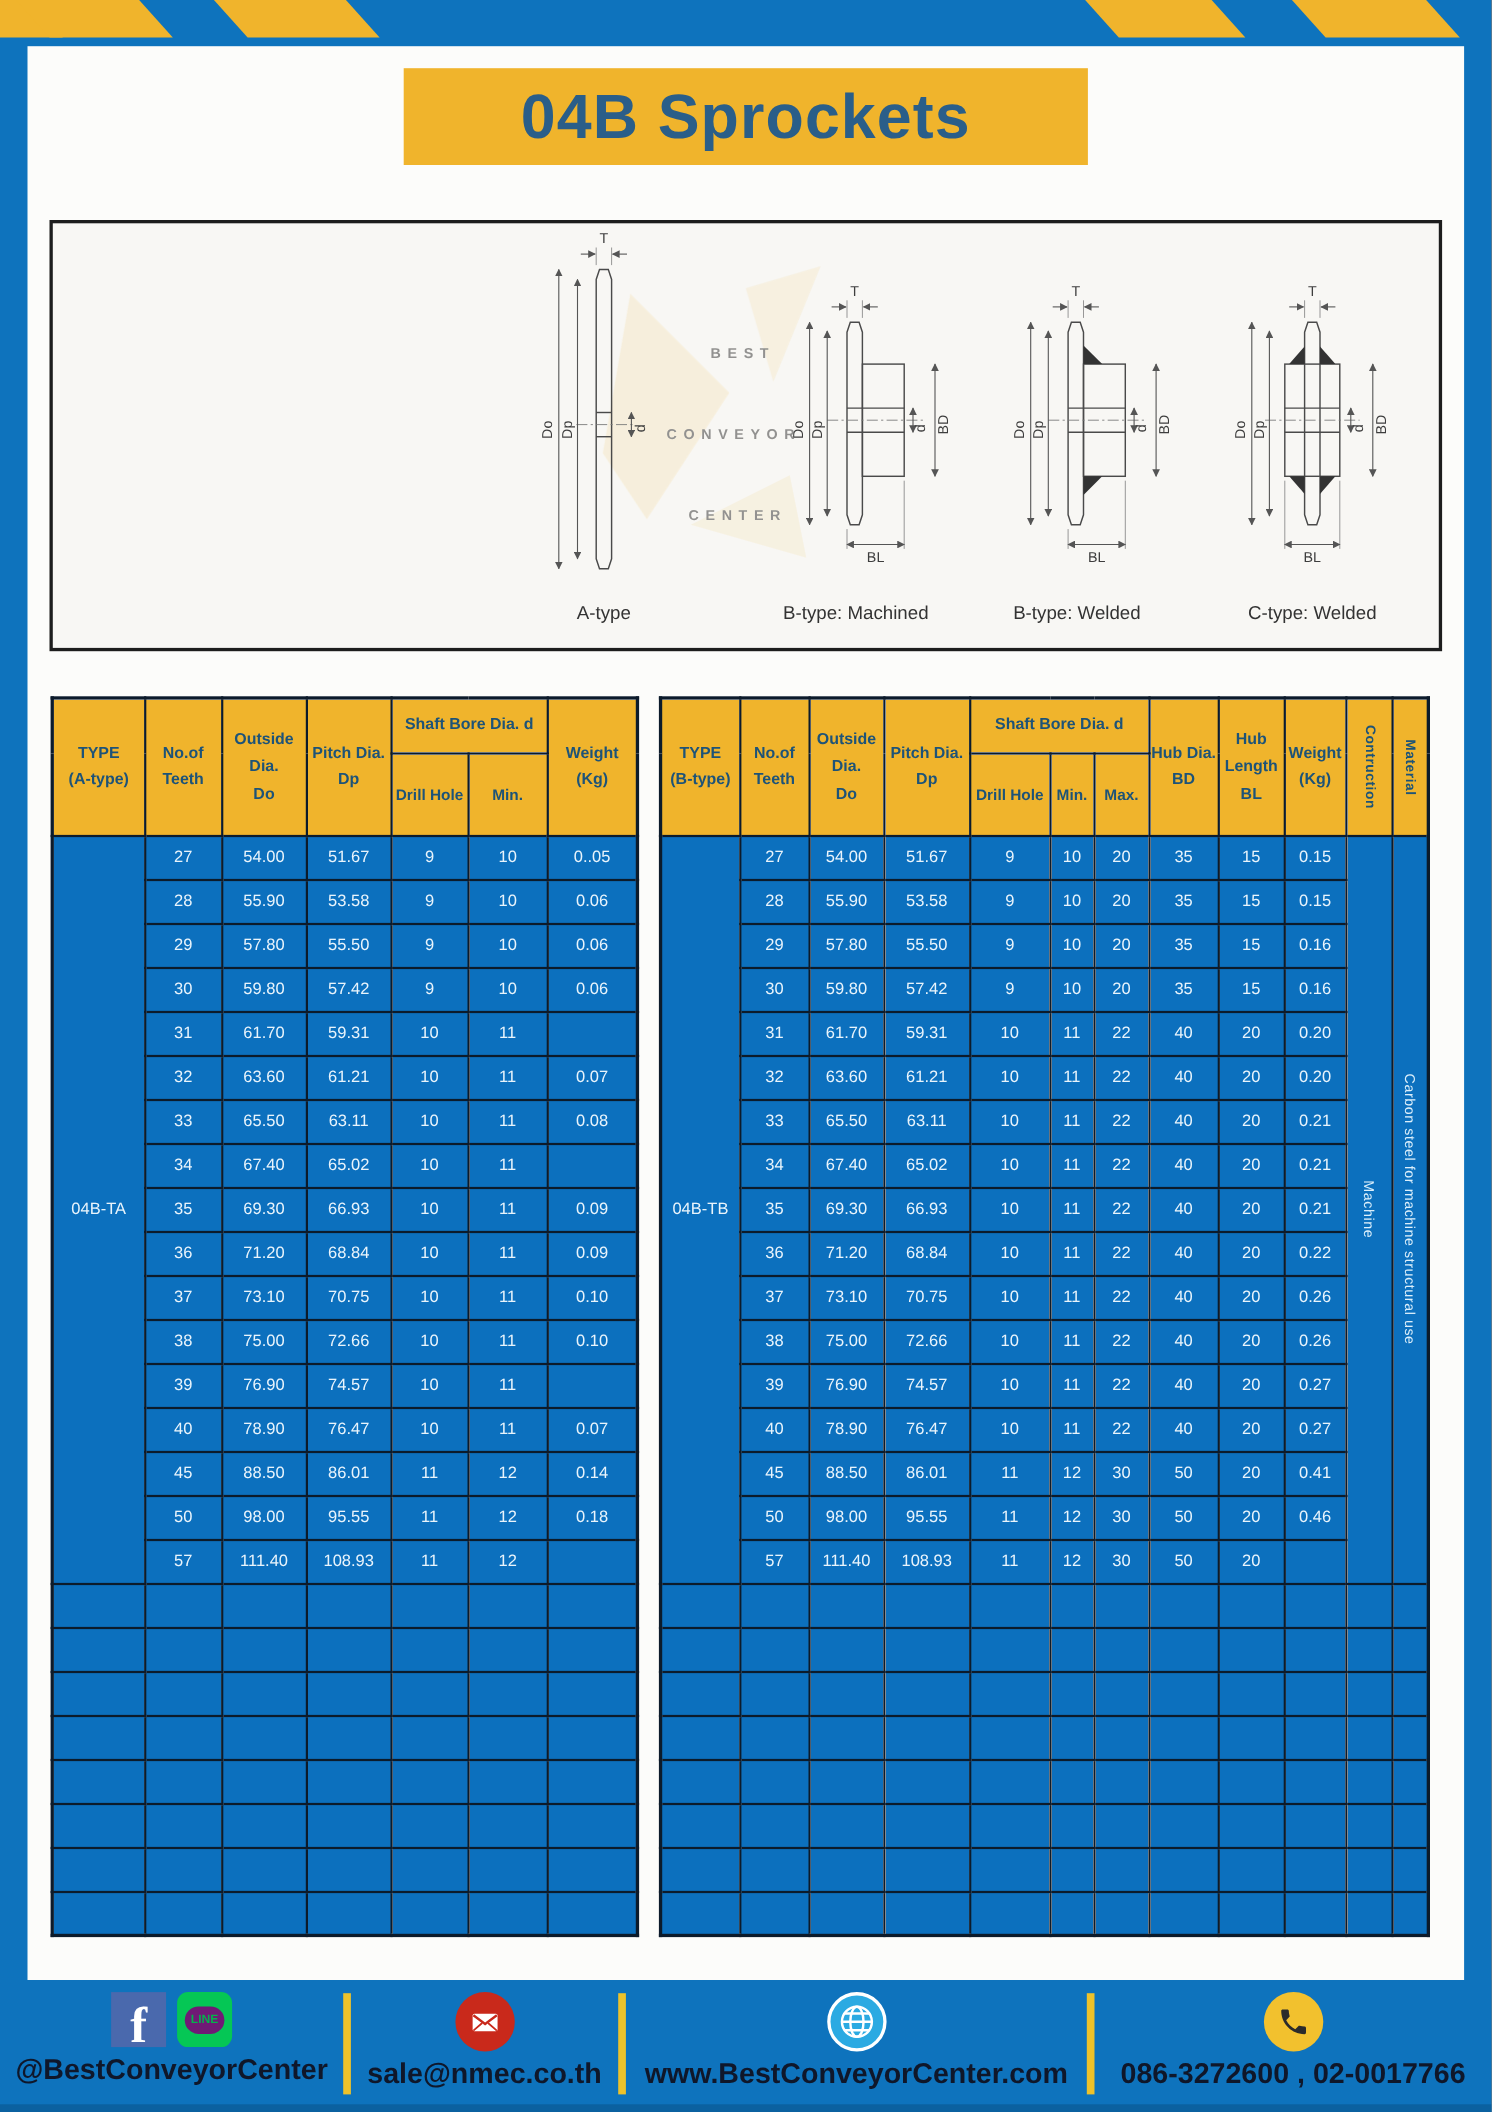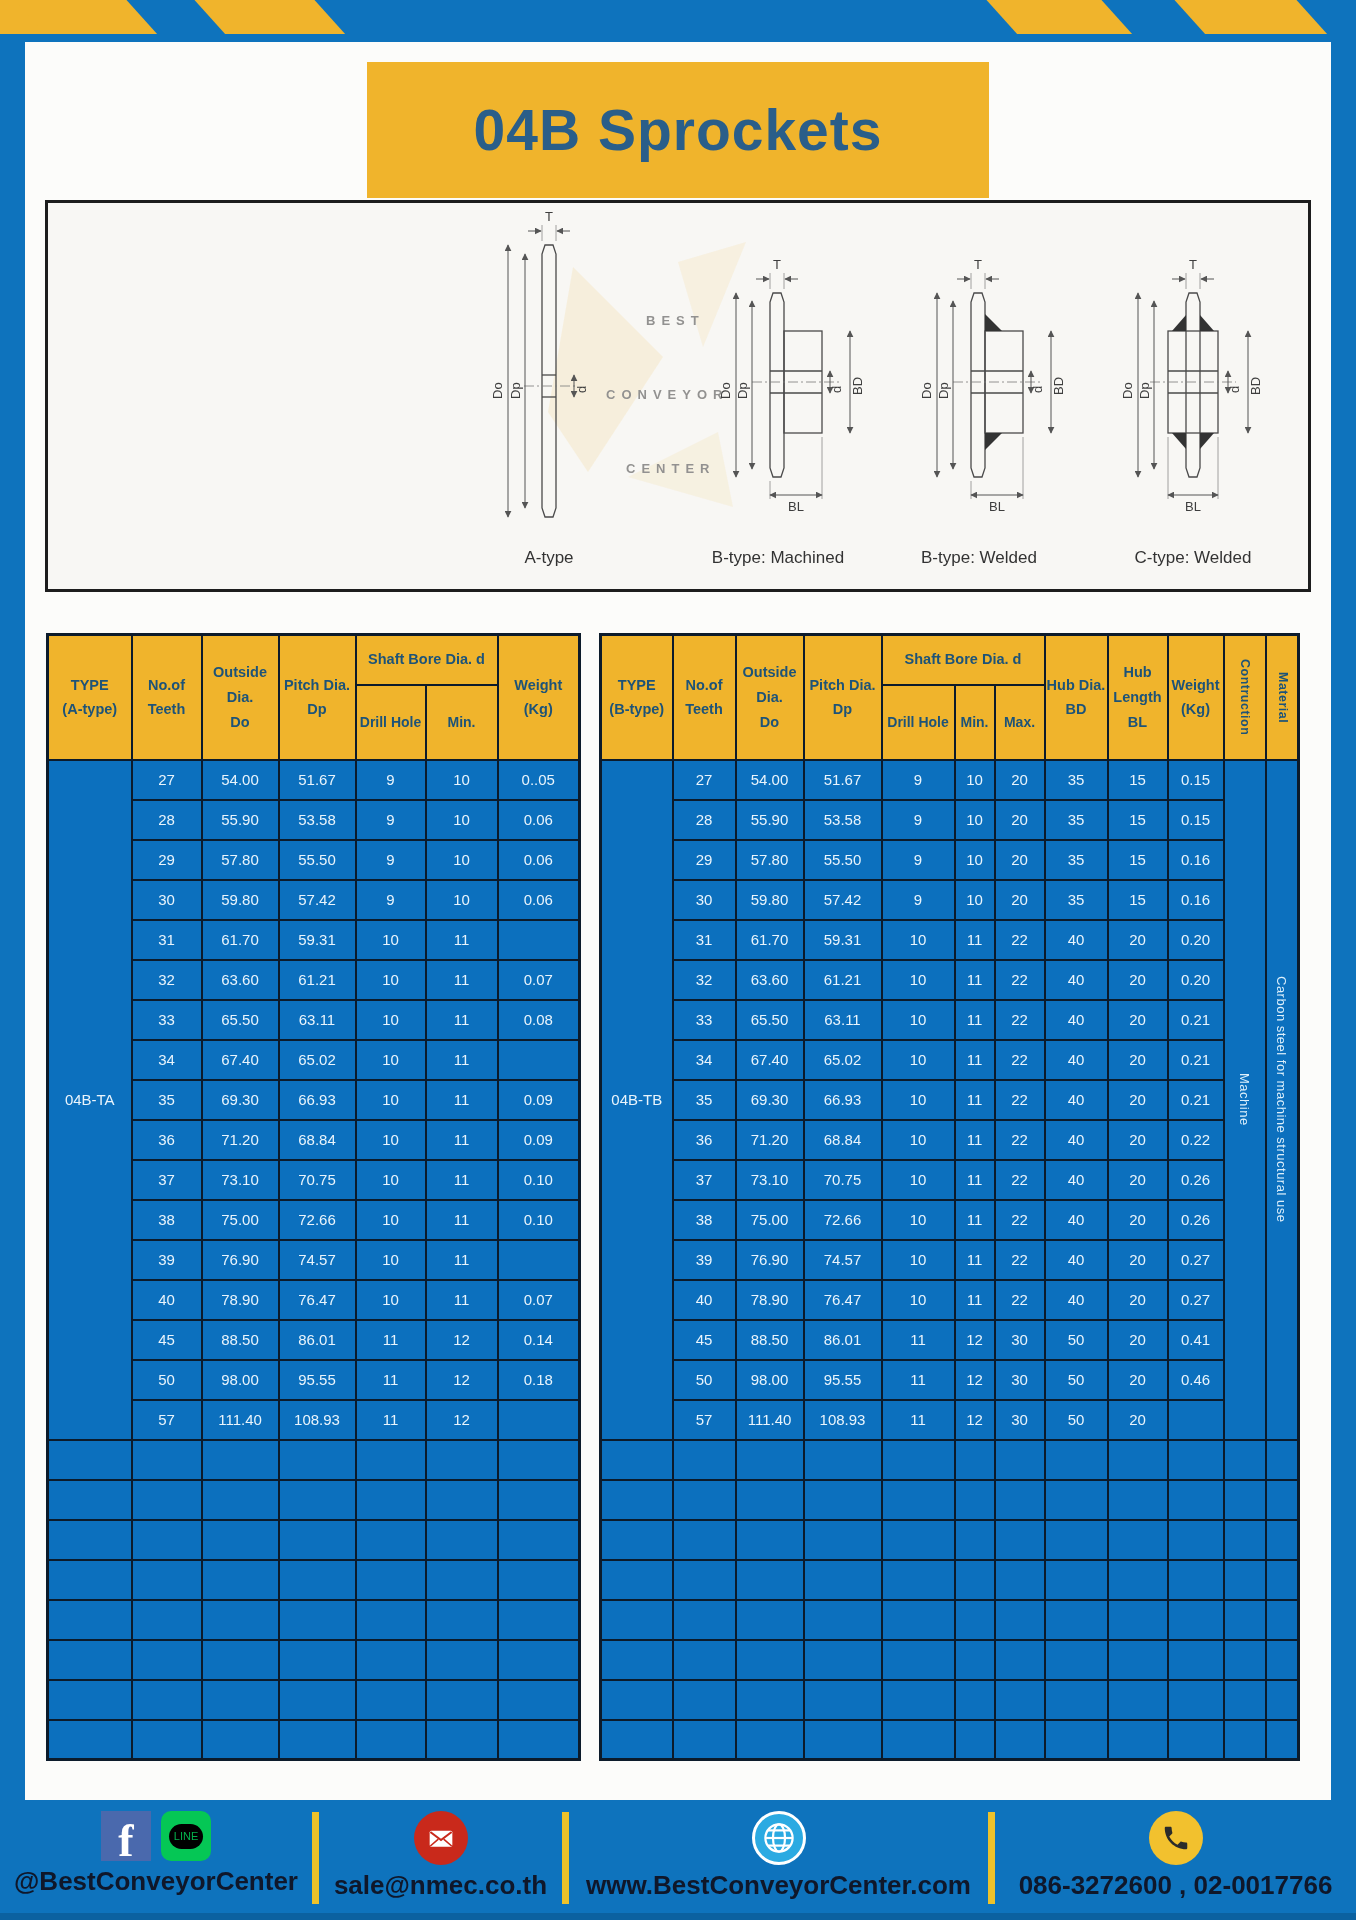--- a/index.html
+++ b/index.html
@@ -7,21 +7,21 @@
   body{font-family:"Liberation Sans",sans-serif}
   .page{position:relative;width:1356px;height:1920px;background:#0E73BD;overflow:hidden;margin:0 auto}
 
   
   .topbar{position:absolute;left:0;top:0;width:100%;height:42px;overflow:hidden}
   .stripe{position:absolute;top:-4px;height:38px;background:#F0B42C;transform:skewX(42deg)}
 
   
   .content{position:absolute;left:25px;top:42px;width:1306px;height:1758px;background:#FCFCFA}
 
-  .title-banner{position:absolute;left:50%;top:20px;transform:translateX(-50%);width:622px;height:136px;
+  .title-banner{position:absolute;left:50%;top:20px;transform:translateX(-50%);width:622px;height:88px;
     background:#F0B42C;display:flex;align-items:center;justify-content:center}
   .title-banner h1{font-size:57px;color:#2A5E89;letter-spacing:1px;font-weight:bold}
 
   
   .spec-panel{position:absolute;left:20px;top:158px;width:1266px;height:392px;background:#F8F7F4;border:3px solid #1D1D1D}
   .spec-lines{position:absolute;left:30px;top:102px}
   .spec-line{font-size:21px;font-weight:bold;color:#1E4F78;line-height:34px;white-space:pre}
 
   .diagrams{position:absolute;left:430px;top:4px}
   .dwg{fill:none;stroke:#4A4A4A;stroke-width:1.3}
@@ -54,21 +54,21 @@
   .f-sec.s1{width:312px}
   .f-sec.s2{width:243px}
   .f-sec.s3{width:419px}
   .f-sec.s4{flex:1}
   .f-div{width:7px;height:92px;background:#EDC22B;margin-top:12px;flex:none}
   .f-text{color:#0f172a;font-size:26px;font-weight:bold;white-space:nowrap}
   .f-icons{display:flex;gap:10px;align-items:center}
   .fb{width:50px;height:50px;background:#4A69AD;color:#fff;font-family:"Liberation Serif",serif;
       font-weight:bold;font-size:46px;display:flex;align-items:flex-end;justify-content:center;line-height:.88}
   .line-ic{width:50px;height:50px;background:#05C755;border-radius:10px;display:flex;align-items:center;justify-content:center}
-  .line-bubble{background:#000000;border-radius:13px;padding:7px 5px;color:#05B14C;font-size:11px;font-weight:normal;line-height:1}
+  .line-bubble{background:#701a75;border-radius:13px;padding:7px 5px;color:#05B14C;font-size:11px;font-weight:bold;line-height:1}
   .circle-icon{width:54px;height:54px;border-radius:50%;display:flex;align-items:center;justify-content:center;flex:none}
   .email-circle{background:#C9291B}
   .globe-circle{background:#2BAAE2;border:3px solid #fff}
   .phone-circle{background:#F2C12E}
   .bottom-strip{position:absolute;left:0;bottom:0;width:100%;height:7px;background:#0B61A0}
 </style>
 </head>
 <body>
 
 <div class="page">

